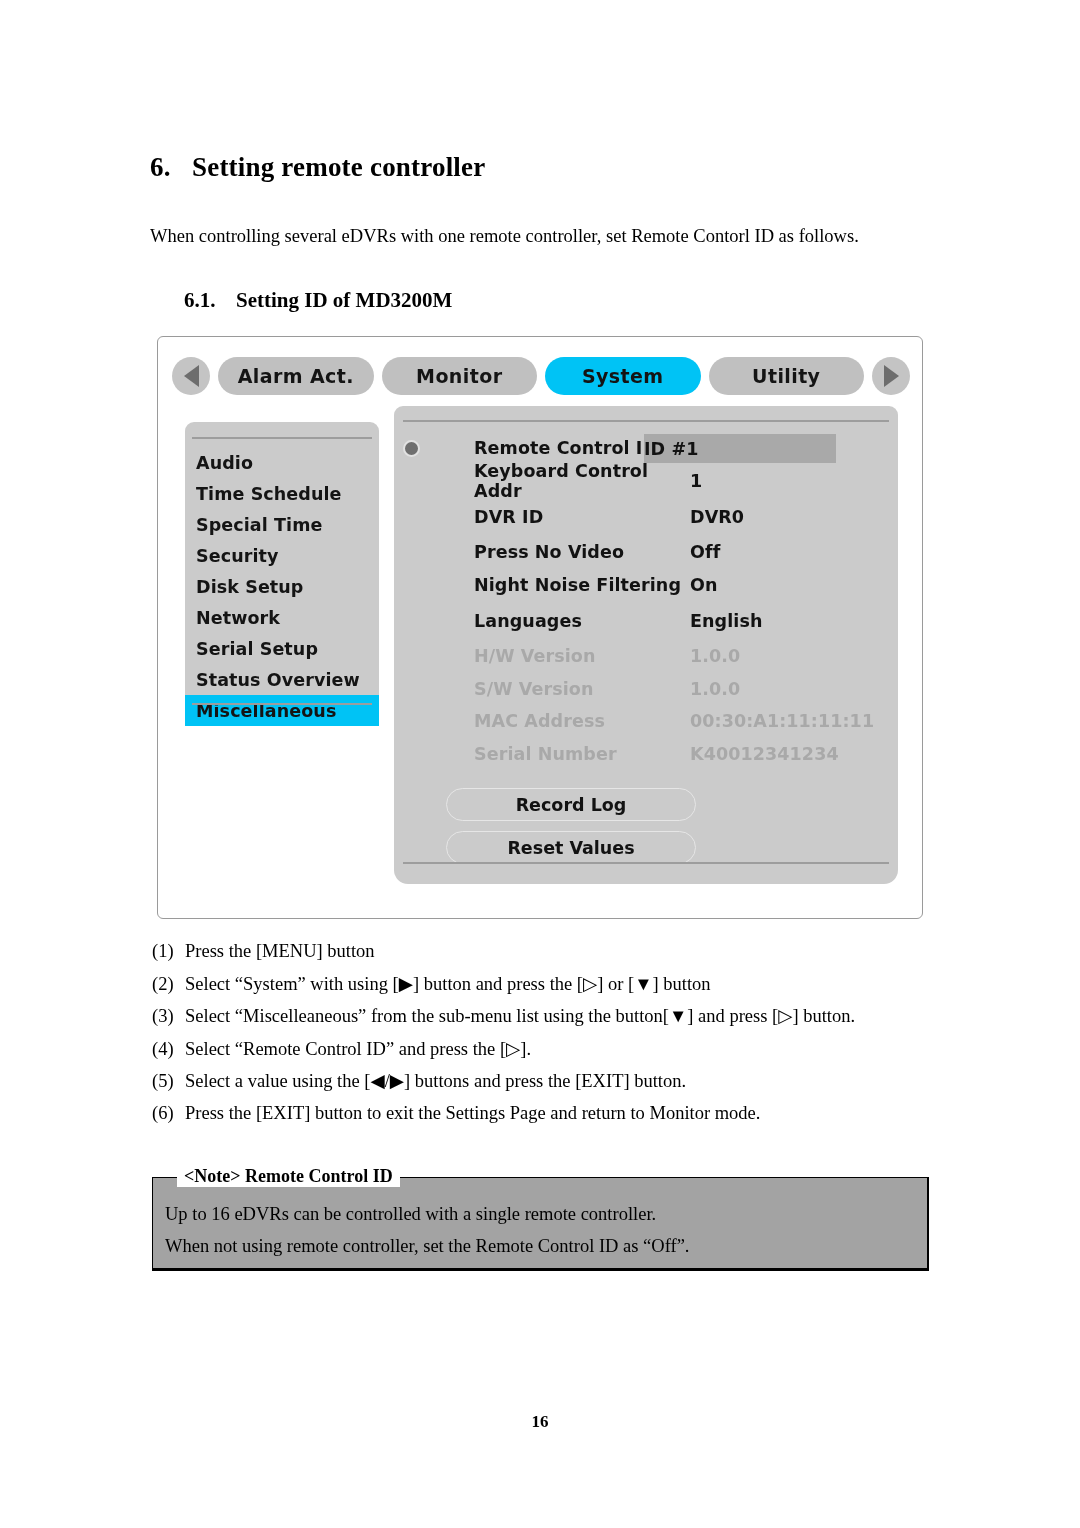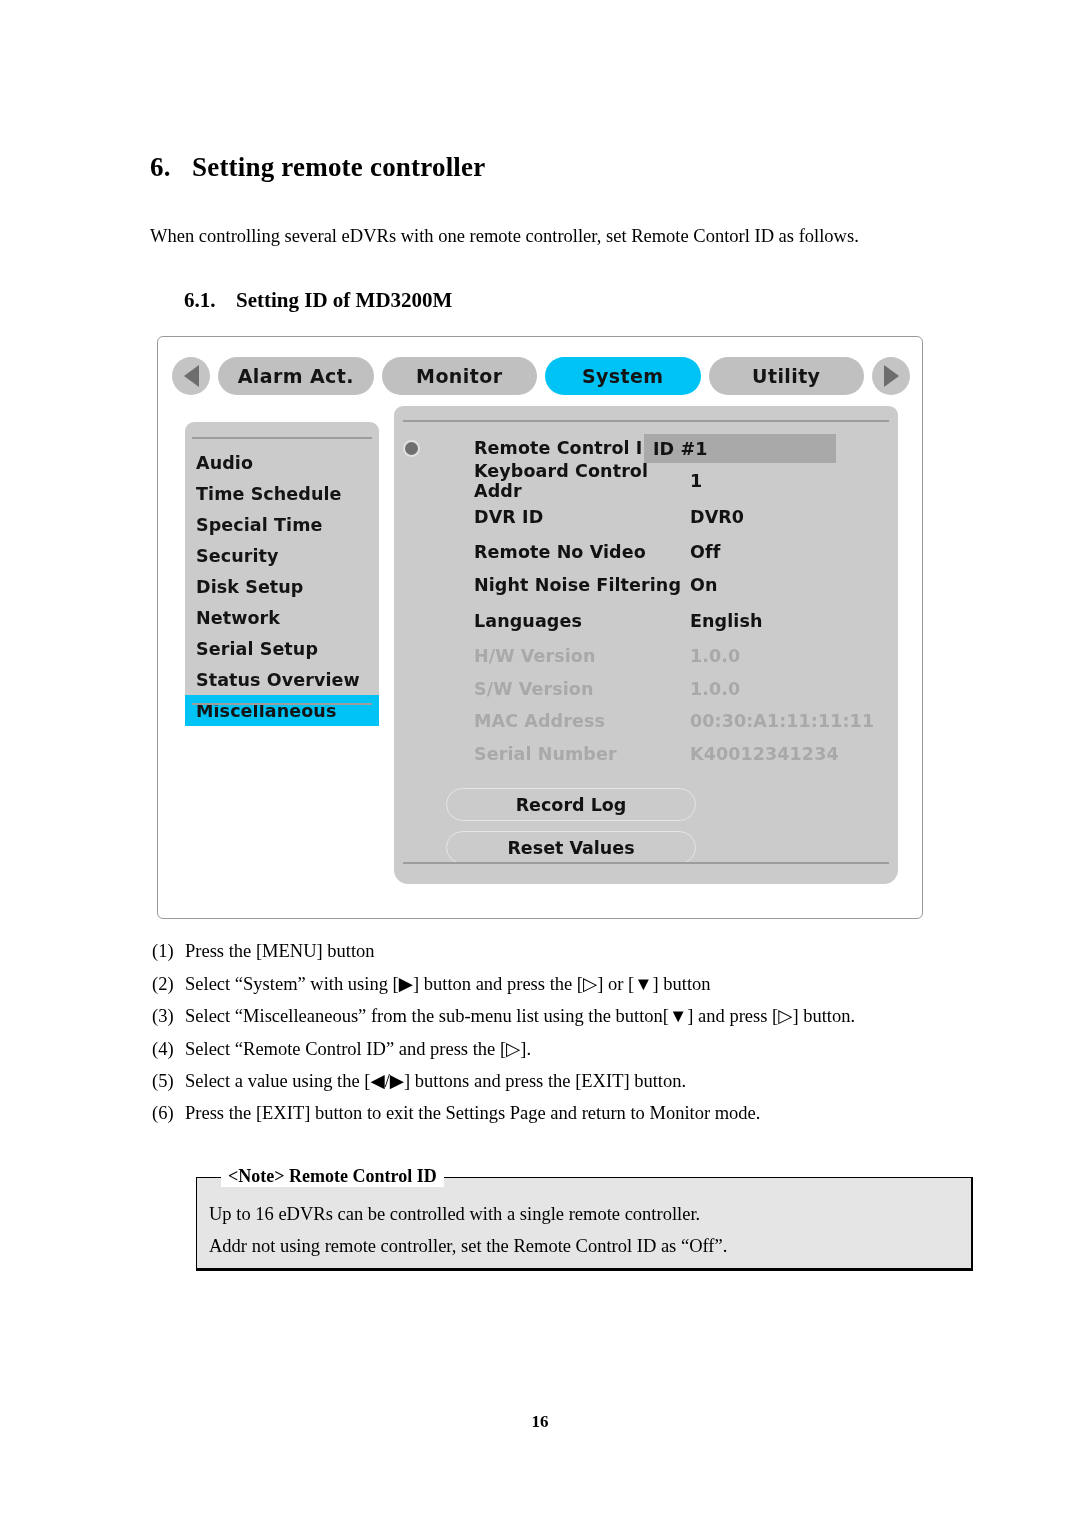--- a/index.html
+++ b/index.html
@@ -225,21 +225,21 @@
   }
   .row.highlight .value-box {
     position: absolute;
     left: 250px;
     top: 2px;
     width: 192px;
     height: 29px;
     background: #a9a9a9;
     display: flex;
     align-items: center;
-    padding-left: 9px;
+    padding-left: 0;
     box-sizing: border-box;
   }
   .row.gap { height: 39px; }
 
   .btns {
     position: absolute;
     left: 52px;
     top: 382px;
     width: 250px;
   }
@@ -280,22 +280,21 @@
   .notebox {
     position: absolute;
     left: 152px;
     top: 1177px;
     width: 777px;
     height: 94px;
     border: 1.8px solid #000000;
     border-right-width: 2.6px;
     border-bottom-width: 3.4px;
     box-sizing: border-box;
-    background: #e5e5e5;
-    margin-left: 44px;
+    background: #a3a3a3;
   }
   .note-legend {
     position: absolute;
     left: 24px;
     top: -12px;
     background: #ffffff;
     padding: 0 7px;
     font-size: 18px;
     font-weight: bold;
     white-space: nowrap;
@@ -389,21 +388,21 @@
         </div>
 
         <div class="row gap">
           <span class="bullet-slot"></span>
           <span class="row-label">DVR ID</span>
           <span class="row-value">DVR0</span>
         </div>
 
         <div class="row">
           <span class="bullet-slot"></span>
-          <span class="row-label">Remote No Video</span>
+          <span class="row-label">Press No Video</span>
           <span class="row-value">Off</span>
         </div>
 
         <div class="row">
           <span class="bullet-slot"></span>
           <span class="row-label">Night Noise Filtering</span>
           <span class="row-value">On</span>
         </div>
 
         <div class="row gap">
@@ -472,19 +471,19 @@
     <div class="step">
       <span class="step-num">(6)</span>
       <span>Press the [EXIT] button to exit the Settings Page and return to Monitor mode.</span>
     </div>
   </div>
 
   <div class="notebox">
     <div class="note-legend">&lt;Note&gt; Remote Control ID</div>
     <div class="note-lines">
       <div class="note-line">Up to 16 eDVRs can be controlled with a single remote controller.</div>
-      <div class="note-line">Addr not using remote controller, set the Remote Control ID as “Off”.</div>
+      <div class="note-line">When not using remote controller, set the Remote Control ID as “Off”.</div>
     </div>
   </div>
 
   <div class="pagenum">16</div>
 
 </div>
 
 </body></html>

